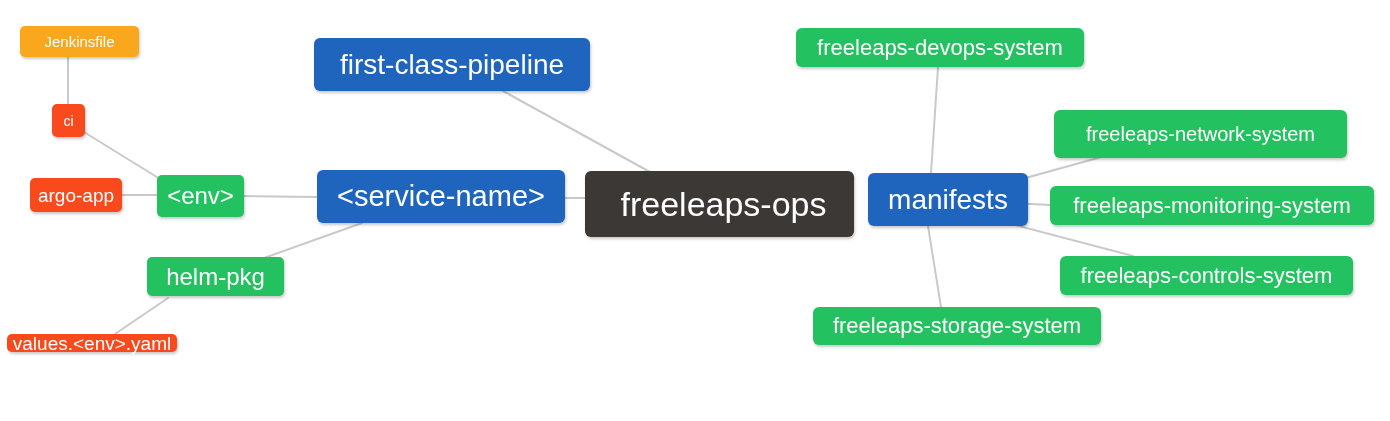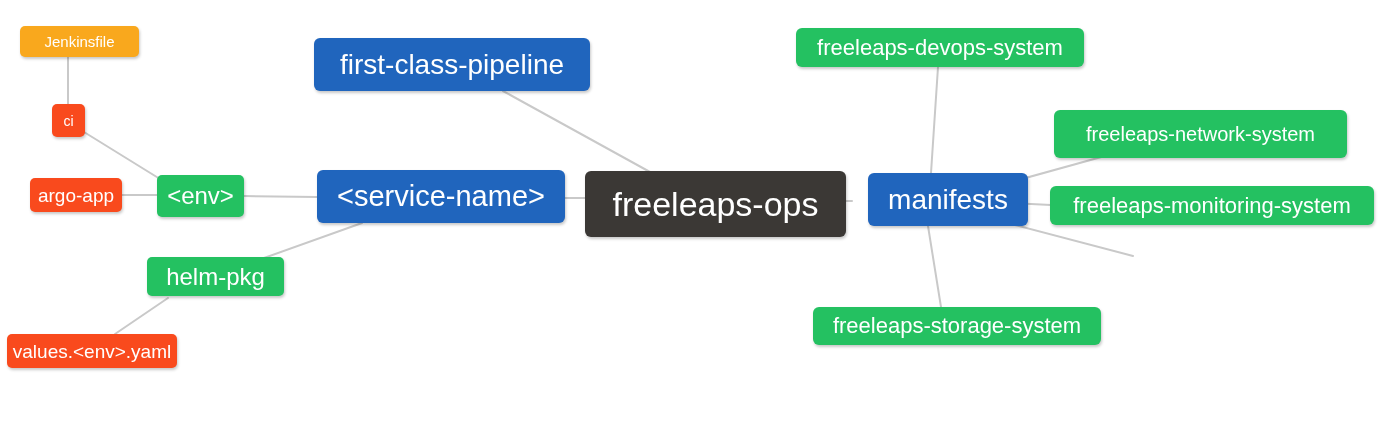--- a/index.html
+++ b/index.html
@@ -70,32 +70,33 @@
   <div class="node orange small" style="left:20px; top:26px; width:119px; height:31px; font-size:15px;">Jenkinsfile</div>
 
   <div class="node red small" style="left:52px; top:104px; width:33px; height:33px; font-size:14px;">ci</div>
 
   <div class="node red small" style="left:30px; top:178px; width:92px; height:34px; font-size:19px;">argo-app</div>
 
   <div class="node green small" style="left:157px; top:175px; width:87px; height:42px; font-size:24px;">&lt;env&gt;</div>
 
   <div class="node green small" style="left:147px; top:257px; width:137px; height:39px; font-size:24px;">helm-pkg</div>
 
-  <div class="node red small" style="left:7px; top:334px; width:170px; height:34px; font-size:19px;">values.&lt;env&gt;.yaml</div>
+  <div class="node red small" style="left:7px; top:334px; width:170px; height:18px; font-size:19px;">values.&lt;env&gt;.yaml</div>
 
   <div class="node blue" style="left:314px; top:38px; width:276px; height:53px; font-size:28px;">first-class-pipeline</div>
 
   <div class="node blue" style="left:317px; top:170px; width:248px; height:53px; font-size:29px;">&lt;service-name&gt;</div>
 
-  <div class="node dark" style="left:585px; top:171px; width:261px; height:66px; font-size:34px;">freeleaps-ops</div>
+  <div class="node dark" style="left:585px; top:171px; width:261px; height:66px; font-size:34px;padding-left:8px;">freeleaps-ops</div>
 
   <div class="node blue" style="left:851px; top:173px; width:160px; height:53px; font-size:28px;margin-left:17px;">manifests</div>
 
   <div class="node green" style="left:796px; top:28px; width:288px; height:39px; font-size:22px;">freeleaps-devops-system</div>
 
   <div class="node green" style="left:1054px; top:110px; width:293px; height:48px; font-size:20px;">freeleaps-network-system</div>
 
   <div class="node green" style="left:1050px; top:186px; width:324px; height:39px; font-size:22px;">freeleaps-monitoring-system</div>
 
+  <div class="node green" style="left:1060px; top:256px; width:293px; height:39px; font-size:22px;">freeleaps-controls-system</div>
 
   <div class="node green" style="left:813px; top:307px; width:288px; height:38px; font-size:22px;">freeleaps-storage-system</div>
 
 </div>
 
 </body></html>

